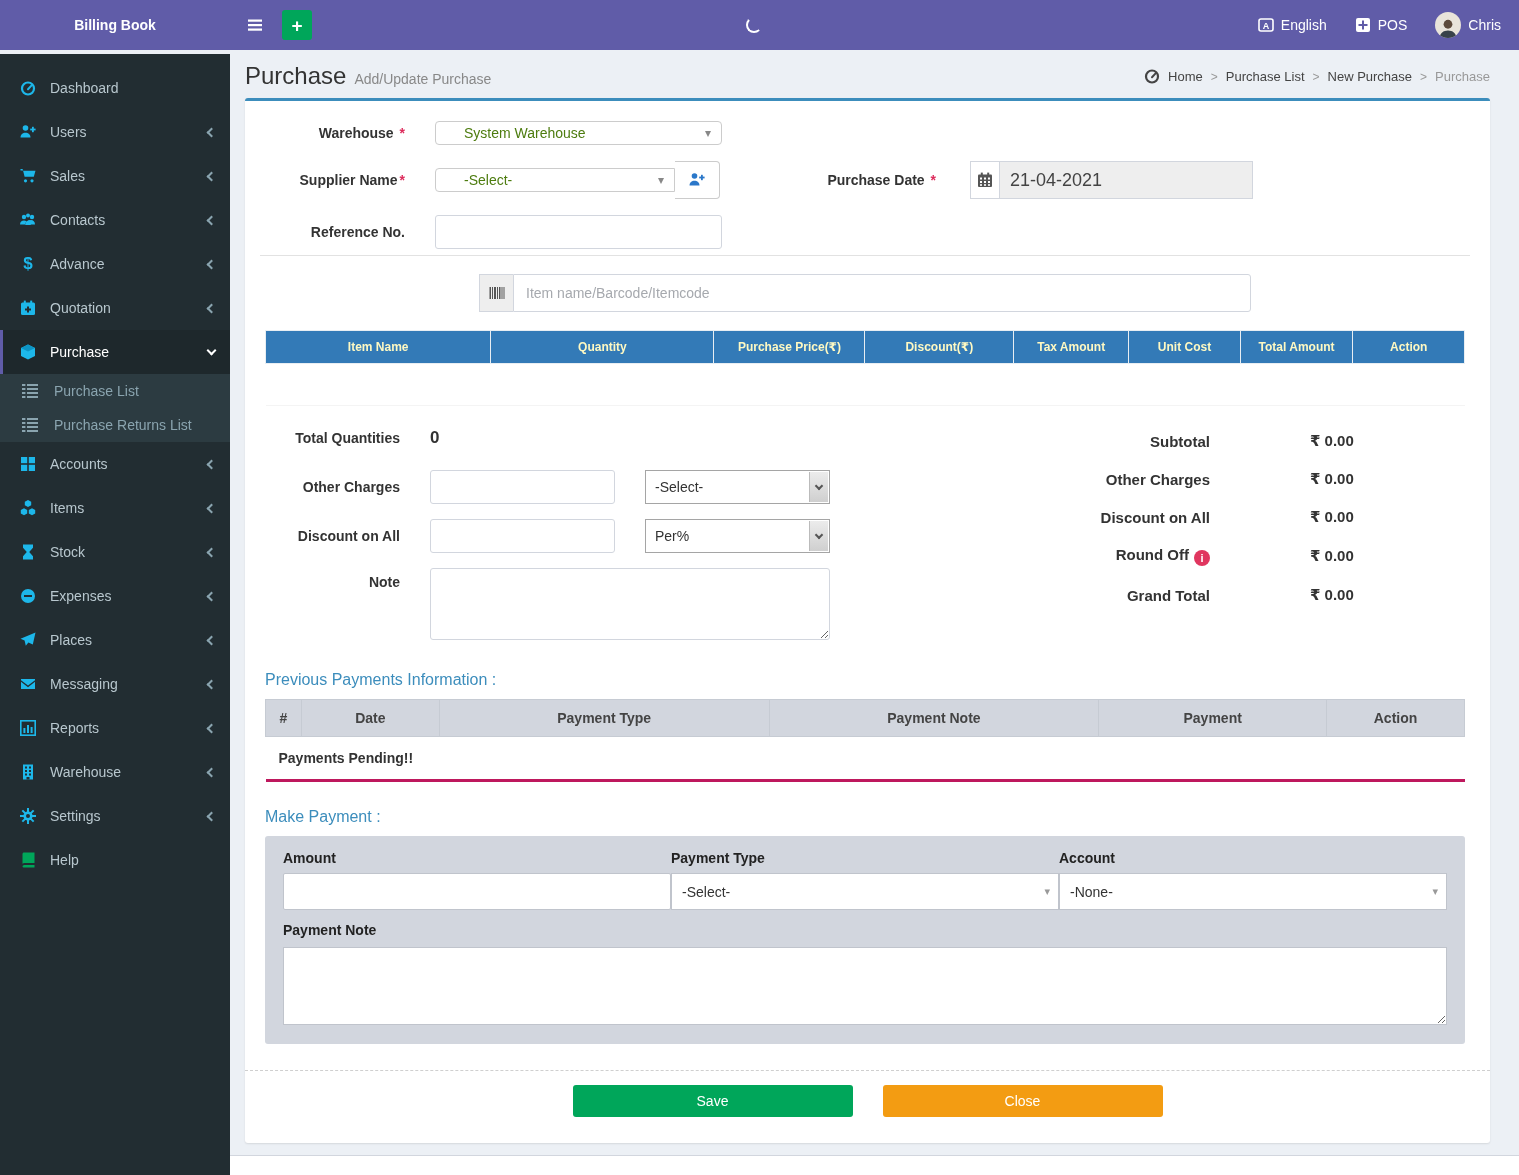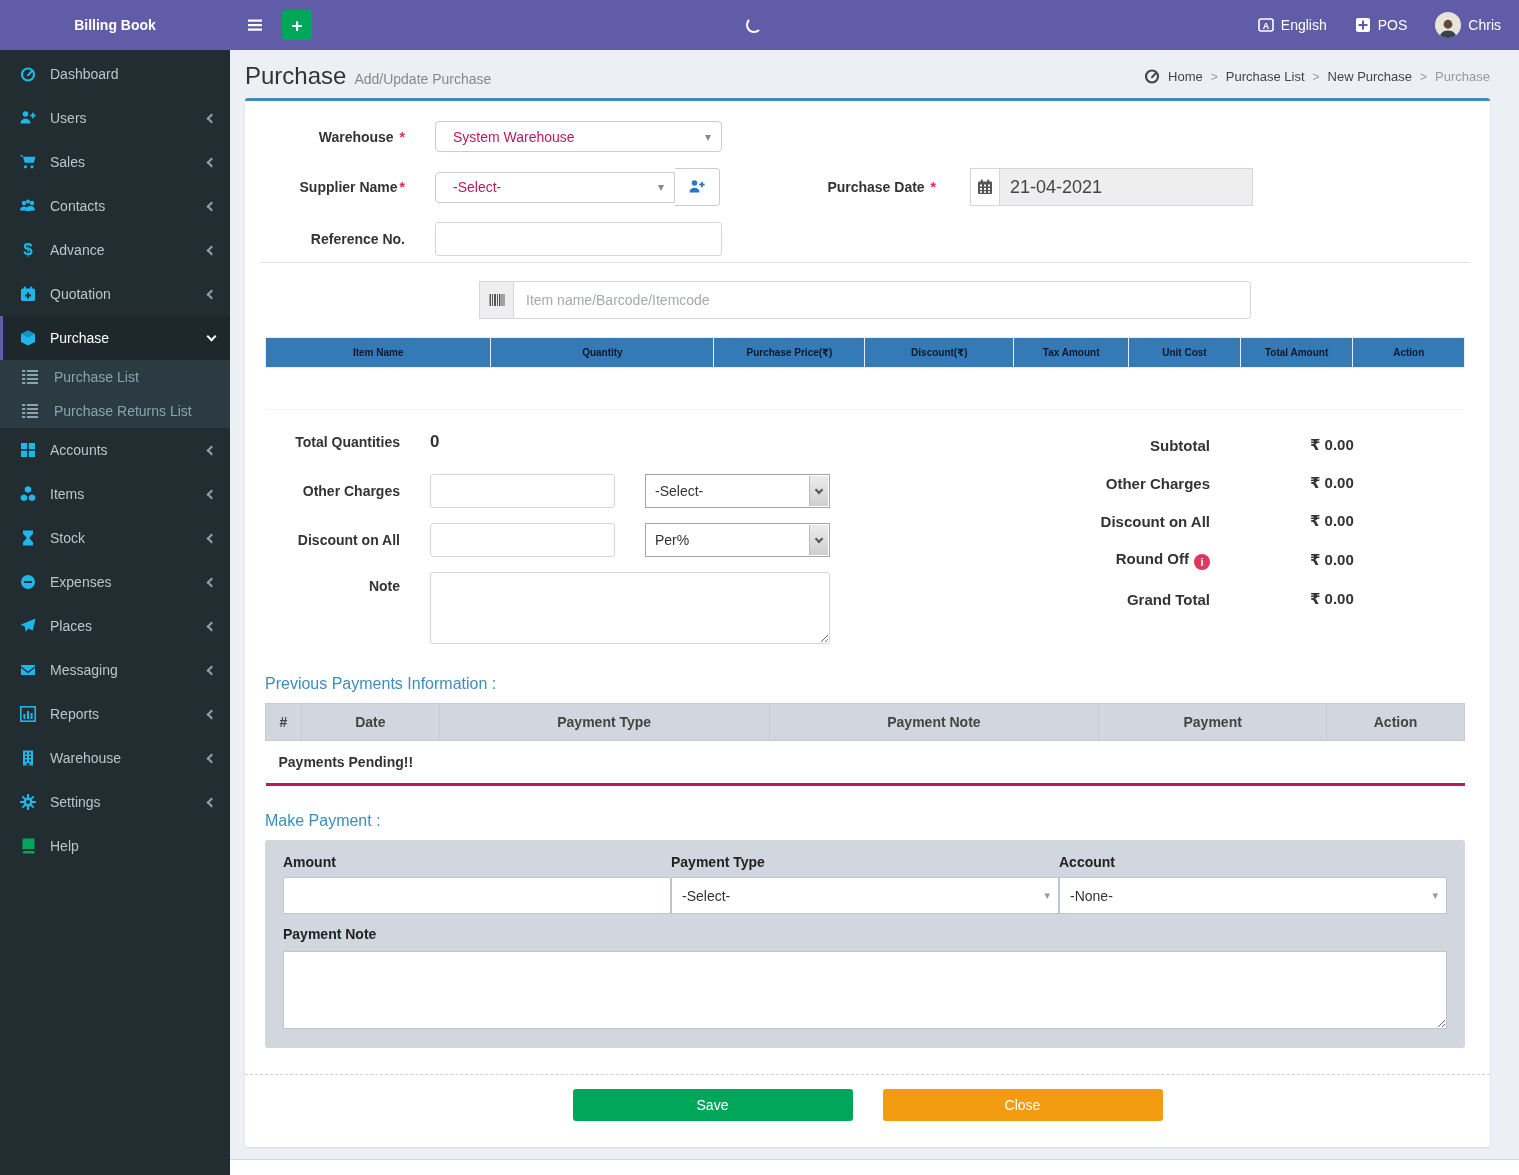--- a/index.html
+++ b/index.html
@@ -12,21 +12,21 @@
   .topbar { position:absolute; top:0; left:0; right:0; height:50px; background:#605ca8; display:flex; align-items:stretch; z-index:10; }
   .brand { width:230px; background:#605ca8; color:#fff; font-size:14px; font-weight:bold; display:flex; align-items:center; justify-content:center; }
   .topbar-left { display:flex; align-items:center; padding-left:10px; gap:12px; }
   .hamburger { width:30px; height:30px; display:flex; align-items:center; justify-content:center; cursor:pointer; }
   .btn-plus { width:30px; height:30px; background:#00a65a; border:none; border-radius:3px; color:#fff; font-size:19px; font-weight:bold; line-height:1; cursor:pointer; display:flex; align-items:center; justify-content:center; }
   .spinner { position:absolute; left:50%; top:17px; margin-left:-14px; width:16px; height:16px; border-radius:50%; border:2px solid transparent; border-left-color:#fff; border-bottom-color:#fff; }
   .topbar-right { margin-left:auto; display:flex; align-items:center; gap:28px; padding-right:18px; color:#fff; font-size:14px; }
   .top-item { display:flex; align-items:center; gap:7px; cursor:pointer; }
   .avatar { width:26px; height:26px; border-radius:50%; background:#e9e4da; overflow:hidden; display:flex; align-items:flex-end; justify-content:center; }
   
-  .sidebar { position:absolute; top:40px; left:0; bottom:0; width:230px; background:#222d32; padding-top:12px; }
+  .sidebar { position:absolute; top:54px; left:0; bottom:0; width:230px; background:#222d32; padding-top:12px; }
   .s-item { height:44px; display:flex; align-items:center; padding:0 15px; color:#b8c7ce; cursor:pointer; border-left:3px solid transparent; }
   .s-item .s-icon { width:20px; margin-right:12px; color:#1db7ea; display:flex; align-items:center; justify-content:center; }
   .s-item .s-label { flex:1; font-size:14px; }
   .s-item.active { background:#1e282c; border-left-color:#605ca8; color:#fff; }
   .si { width:16px; height:16px; display:block; }
   .chev { display:inline-block; width:7px; height:7px; border-style:solid; border-width:2px 2px 0 0; border-color:#8aa4af; }
   .chev.left { transform:rotate(-135deg); }
   .chev.down { transform:rotate(135deg); border-color:#fff; margin-top:-4px; }
   .submenu { background:#2c3b41; }
   .sm-item { height:34px; display:flex; align-items:center; padding:0 15px 0 22px; color:#8aa4af; cursor:pointer; font-size:14px; }
@@ -39,38 +39,38 @@
   .page-subtitle { font-size:14px; color:#888; margin-left:8px; font-weight:normal; }
   .breadcrumb { margin-left:auto; display:flex; align-items:flex-end; gap:8px; font-size:13px; color:#444; }
   .breadcrumb .sep { color:#999; font-size:12px; }
   .breadcrumb .crumb { cursor:pointer; }
   .breadcrumb .crumb.current { color:#999; cursor:default; }
   
   .box { background:#fff; margin:0 29px 12px 15px; border-top:3px solid #3c8dbc; border-radius:3px; box-shadow:0 1px 2px rgba(0,0,0,.1); padding:20px 25px 22px 20px; flex:0 0 auto; }
   .frow { display:flex; align-items:center; margin-bottom:16px; }
   .flabel { width:170px; text-align:right; padding-right:30px; font-weight:bold; color:#333; white-space:nowrap; }
   .req { color:#dd2c5c; margin-left:2px; }
-  .sel { border:1px solid #ccc; border-radius:4px; height:31px; width:287px; display:flex; align-items:center; padding:0 26px 0 17px; background:#fff; position:relative; color:#be185d; cursor:pointer; }
+  .sel { border:1px solid #ccc; border-radius:4px; height:24px; width:287px; display:flex; align-items:center; padding:0 26px 0 28px; background:#fff; position:relative; color:#4d7c0f; cursor:pointer; }
   .sel::after { content:"▾"; position:absolute; right:10px; color:#888; font-size:12px; }
   .sel.supplier { width:240px; border-radius:4px 0 0 4px; }
   .addon-btn { width:45px; height:38px; border:1px solid #ccc; border-left:none; border-radius:0 4px 4px 0; background:#fff; display:flex; align-items:center; justify-content:center; cursor:pointer; color:#2a77c9; }
   .txt-input { height:34px; width:287px; border:1px solid #d2d6de; border-radius:3px; padding:0 10px; font-size:14px; color:#333; font-family:inherit; }
   .date-label { width:250px; text-align:right; padding-right:34px; font-weight:bold; white-space:nowrap; }
   .date-group { display:flex; width:283px; }
   .date-addon { width:34px; height:38px; border:1px solid #d2d6de; background:#fff; display:flex; align-items:center; justify-content:center; color:#555; cursor:pointer; }
   .date-input { flex:1; height:38px; border:1px solid #d2d6de; border-left:none; background:#eee; padding:0 10px; font-size:18px; color:#444; font-family:inherit; }
   .divider { border:none; border-top:1px solid #e2e2e2; margin:4px -5px 18px -5px; }
   
   .search-group { width:772px; margin:0 auto 18px auto; display:flex; }
   .search-addon { width:34px; height:38px; border:1px solid #d2d6de; border-right:none; background:#eee; display:flex; align-items:center; justify-content:center; color:#555; }
   .search-input { flex:1; height:38px; border:1px solid #d2d6de; border-radius:0 3px 3px 0; padding:0 12px; font-size:14px; font-family:inherit; color:#333; }
   .search-input::placeholder { color:#a6a9ae; }
   
   table { border-collapse:collapse; width:100%; }
-  .items-table th { background:#337ab7; color:#0f172a; font-size:10px; font-weight:bold; text-align:center; padding:9px 4px; border:1px solid #e8eef3; }
+  .items-table th { background:#337ab7; color:#fef9c3; font-size:12px; font-weight:bold; text-align:center; padding:9px 4px; border:1px solid #e8eef3; }
   .items-table td { height:42px; border-bottom:1px solid #f4f4f4; }
   
   .totals { display:flex; margin-top:22px; }
   .totals-left { width:620px; }
   .tl-row { display:flex; align-items:center; margin-bottom:15px; }
   .tl-label { width:165px; text-align:right; padding-right:30px; font-weight:bold; white-space:nowrap; }
   .tq-value { font-size:17px; font-weight:bold; }
   .small-input { width:185px; height:34px; border:1px solid #d2d6de; border-radius:3px; padding:0 8px; font-family:inherit; }
   .nsel { width:185px; height:34px; border:1px solid #a5a5a5; background:#fff; margin-left:30px; display:flex; align-items:center; padding-left:9px; position:relative; font-size:14px; color:#333; cursor:pointer; }
   .nsel .arrow { position:absolute; right:1px; top:1px; bottom:1px; width:19px; background:linear-gradient(#ececec,#cfcfcf); display:flex; align-items:center; justify-content:center; border-left:1px solid #bbb; }

